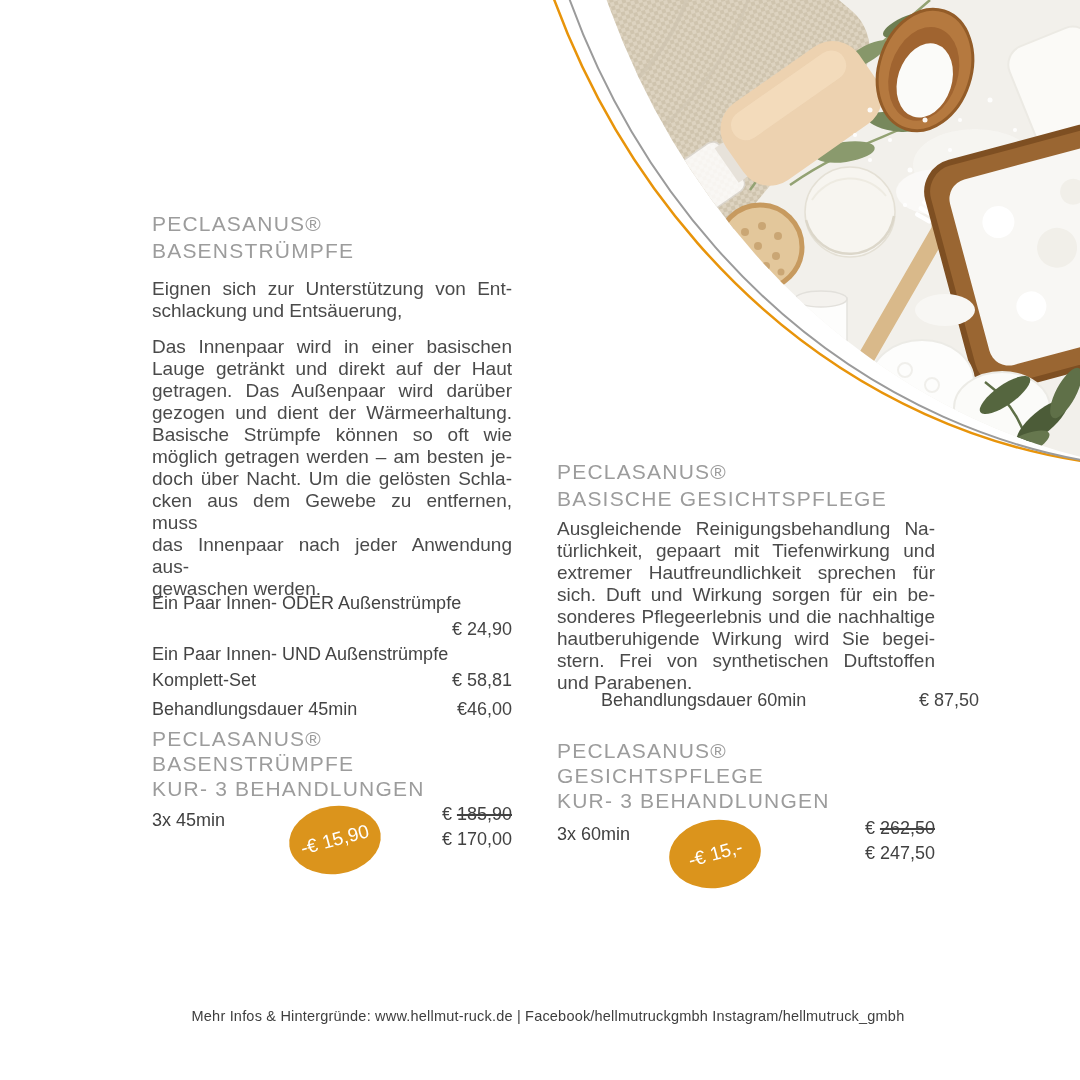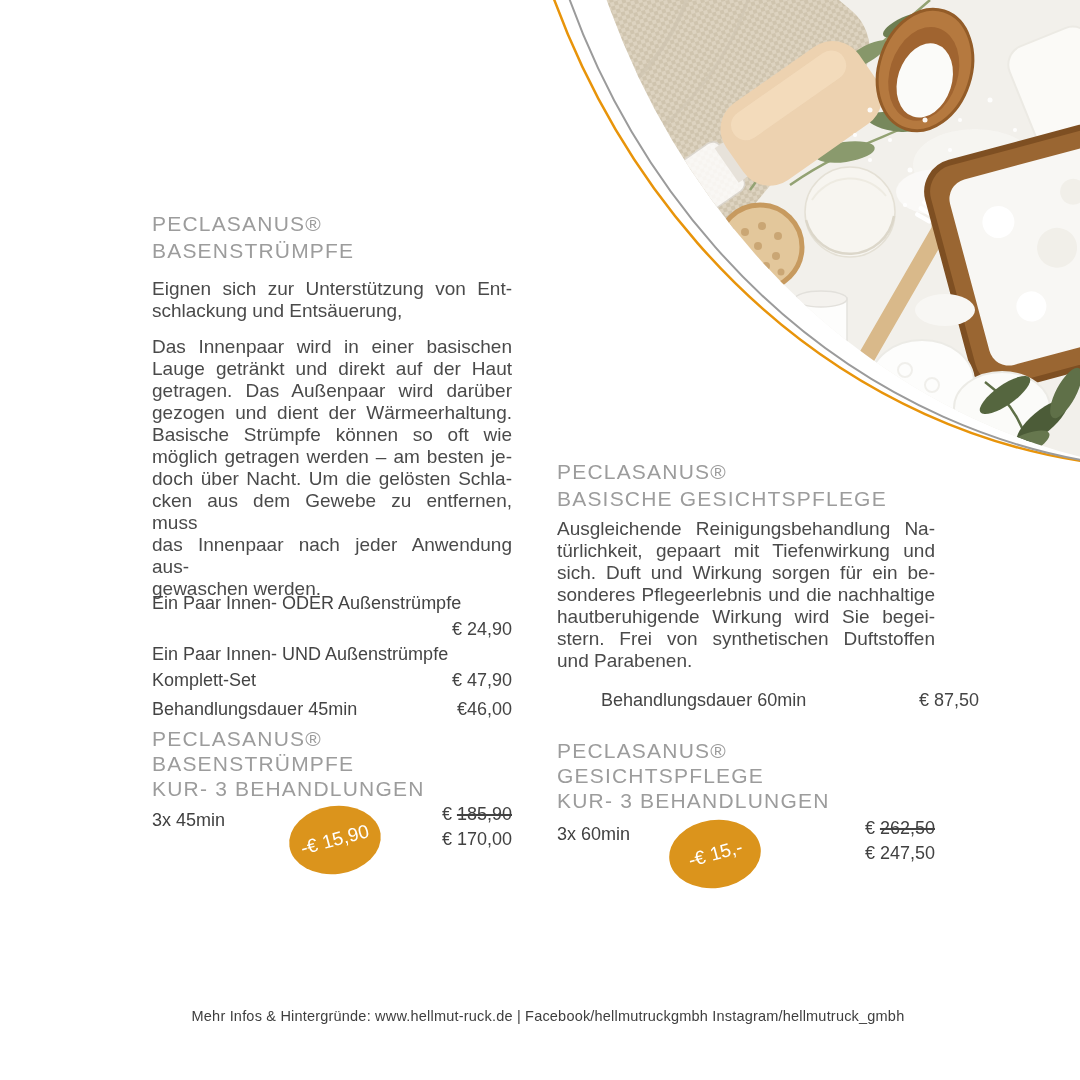--- a/index.html
+++ b/index.html
@@ -238,21 +238,21 @@
       <div class="price-row">
       <span class="lbl"></span>
       <span class="prc">€ 24,90</span>
     </div>
       <div class="price-row">
       <span class="lbl">Ein Paar Innen- UND Außenstrümpfe</span>
       <span class="prc"></span>
     </div>
       <div class="price-row">
       <span class="lbl">Komplett-Set</span>
-      <span class="prc">€ 47,90</span>
+      <span class="prc">€ 58,81</span>
     </div>
     </div>
 
   <div class="abs duration-row" style="left:152px; top:699px; width:360px;">
     <span class="lbl">Behandlungsdauer 45min</span>
     <span class="prc">€46,00</span>
   </div>
 
   <div class="abs sec-title kur-title" style="left:152px; top:726px; width:360px;">
       <div class="tline">PECLASANUS®</div>
@@ -274,20 +274,21 @@
   </div>
 
   <div class="abs sec-title" style="left:557px; top:458px; width:378px;">
       <div class="tline">PECLASANUS®</div>
       <div class="tline">BASISCHE GESICHTSPFLEGE</div>
     </div>
 
   <div class="abs para" style="left:557px; top:518px; width:378px;">
       <div class="jline">Ausgleichende Reinigungsbehandlung Na-</div>
       <div class="jline">türlichkeit, gepaart mit Tiefenwirkung und</div>
+      <div class="jline">extremer Hautfreundlichkeit sprechen für</div>
       <div class="jline">sich. Duft und Wirkung sorgen für ein be-</div>
       <div class="jline">sonderes Pflegeerlebnis und die nachhaltige</div>
       <div class="jline">hautberuhigende Wirkung wird Sie begei-</div>
       <div class="jline">stern. Frei von synthetischen Duftstoffen</div>
       <div class="jline">und Parabenen.</div>
     </div>
 
   <div class="abs duration-row" style="left:557px; top:690px; width:378px;margin-left:44px;">
     <span class="lbl">Behandlungsdauer 60min</span>
     <span class="prc">€ 87,50</span>

